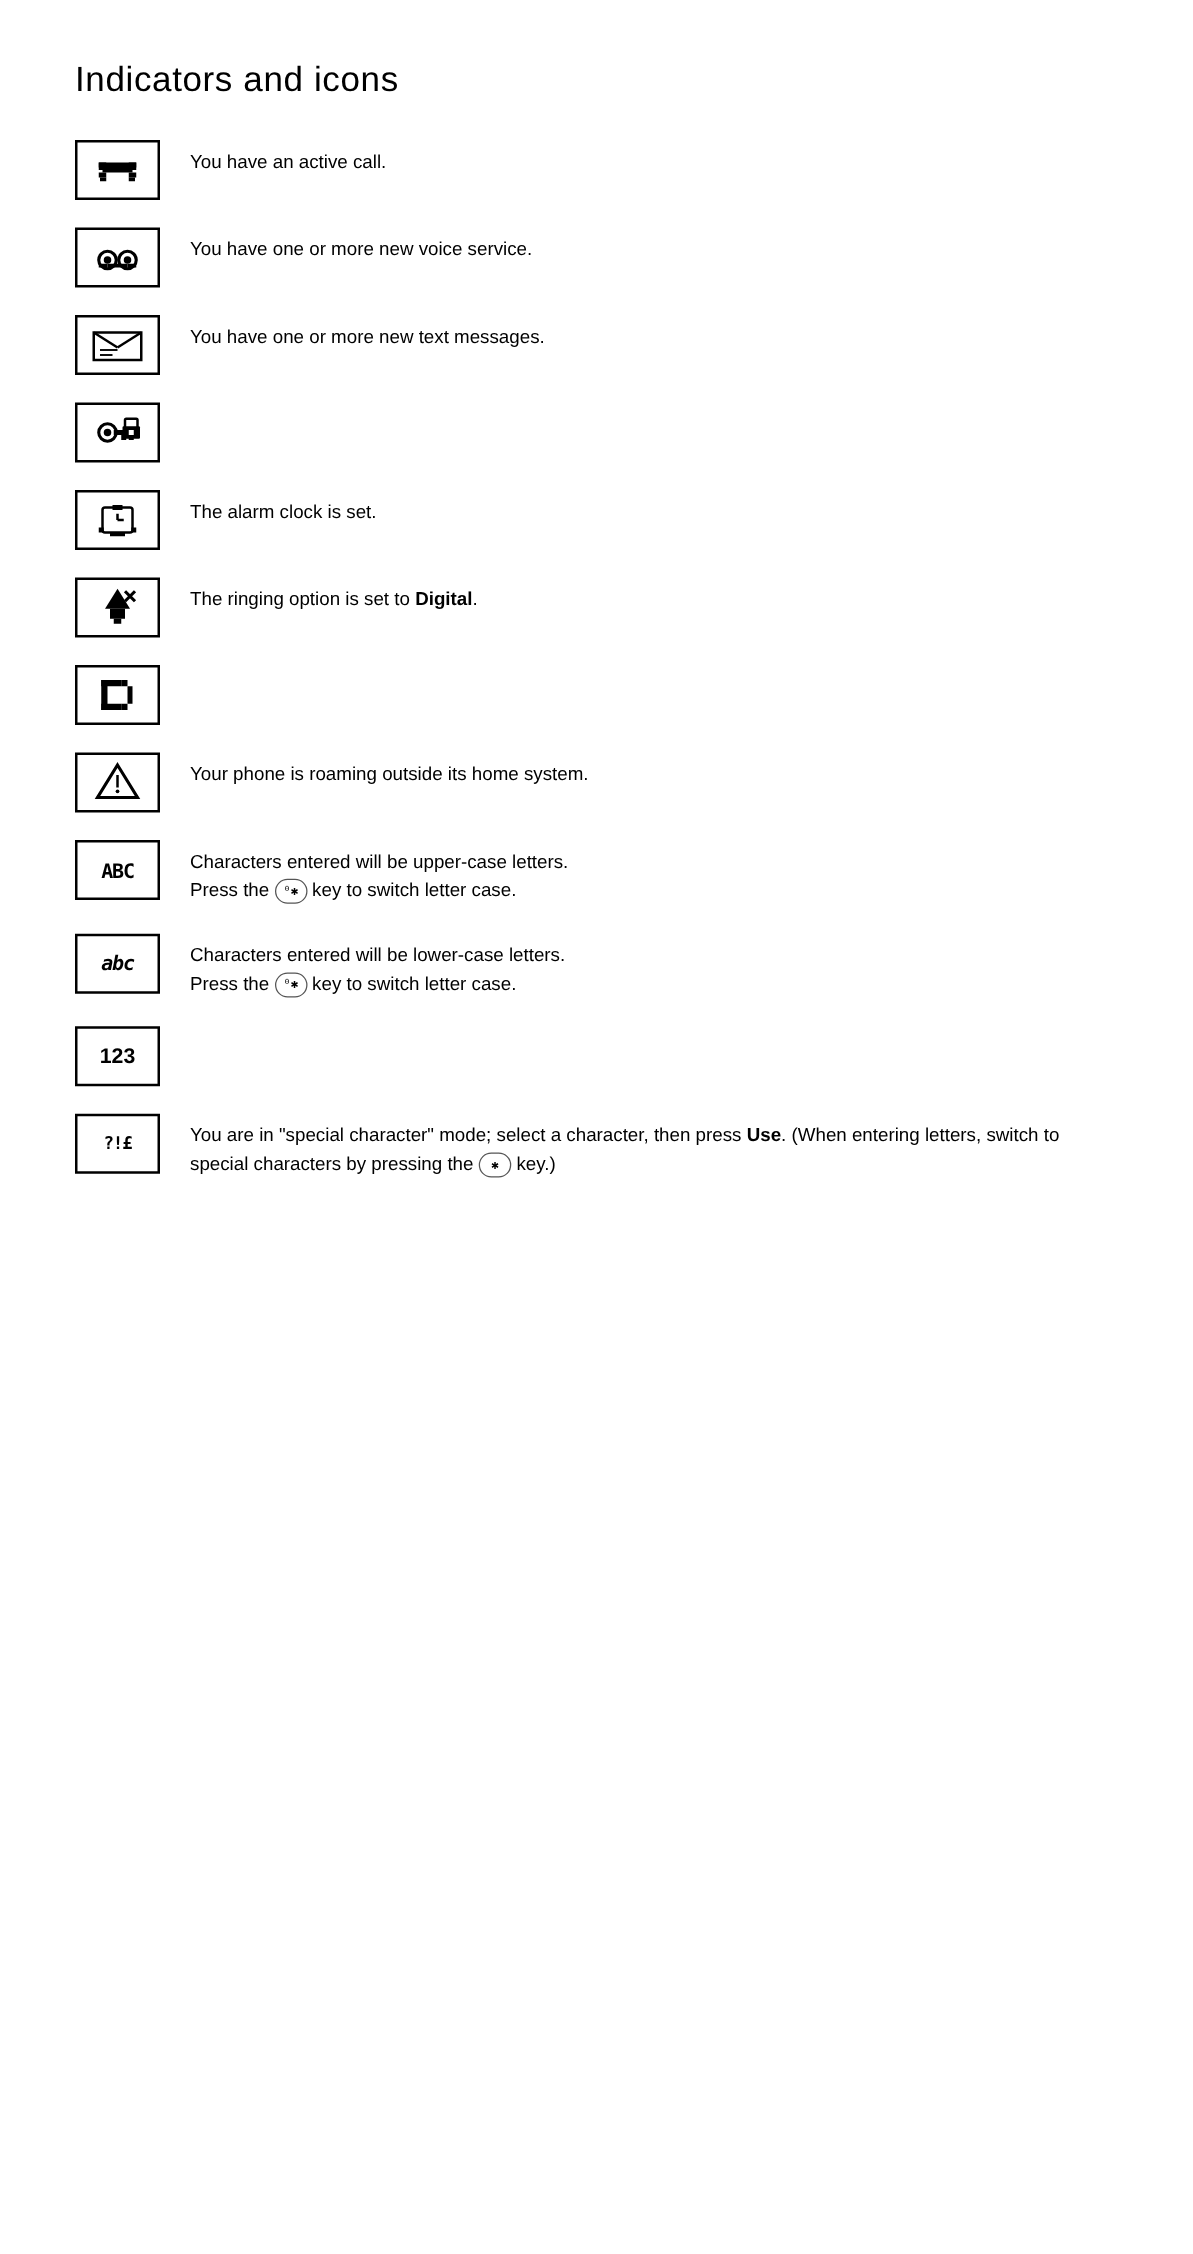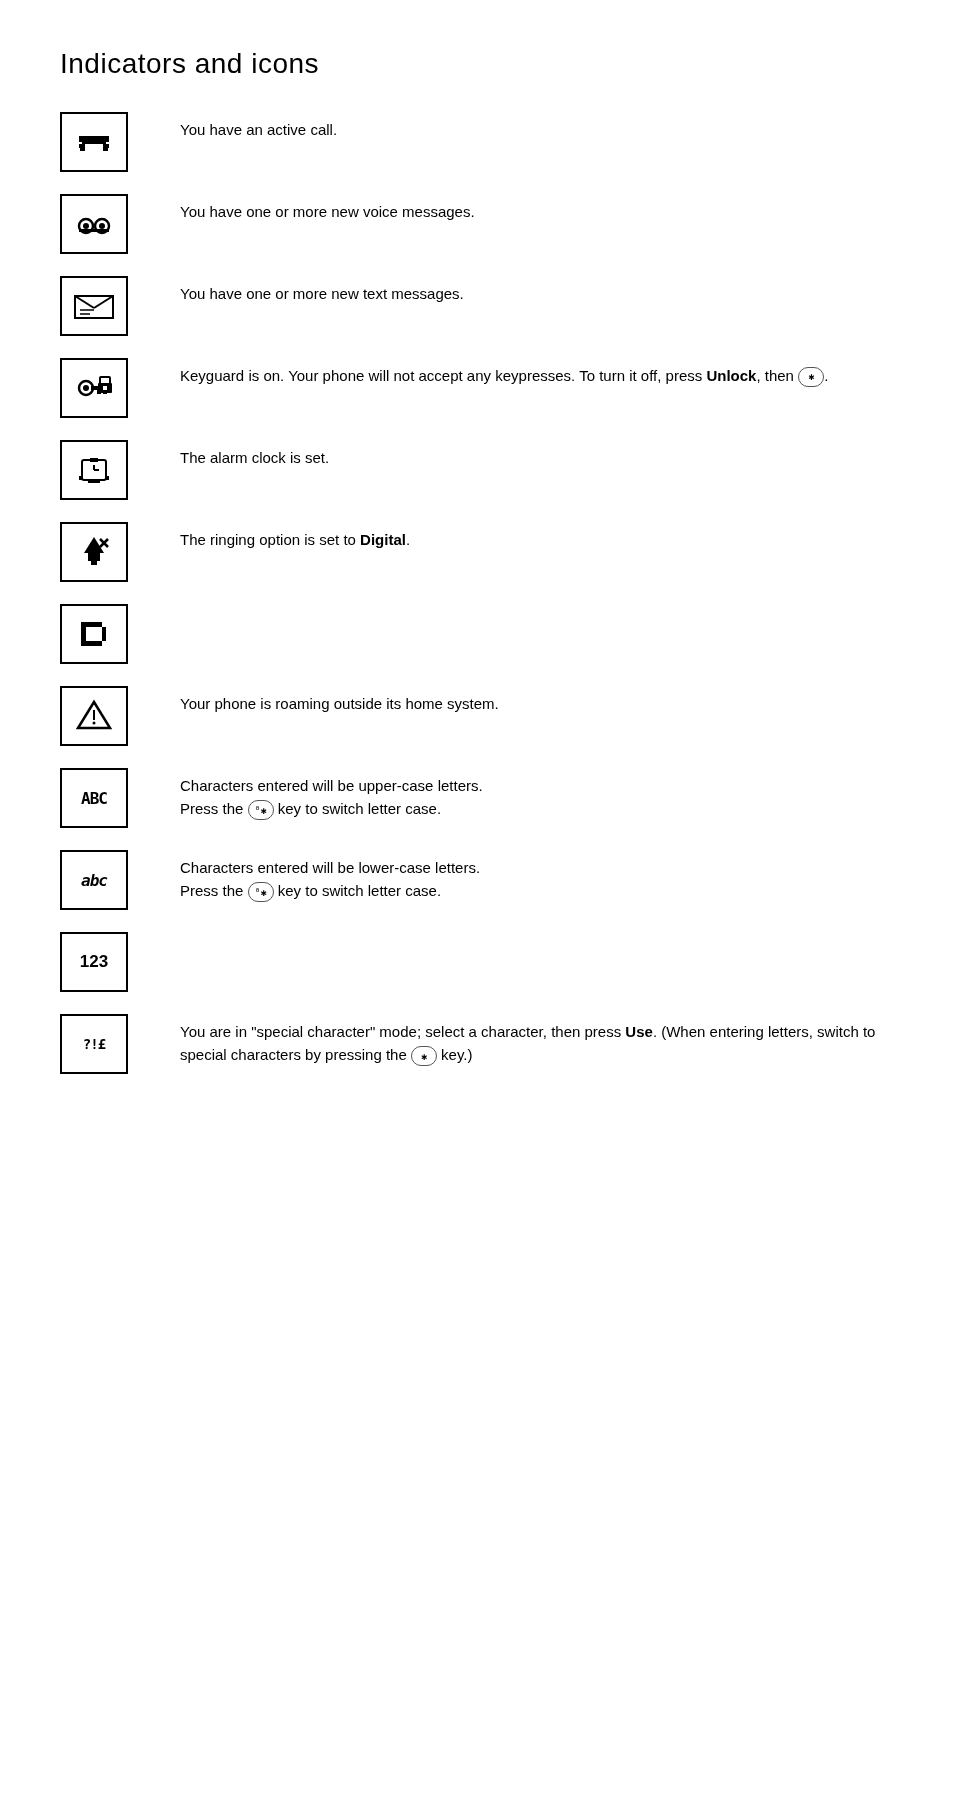--- a/index.html
+++ b/index.html
@@ -23,42 +23,41 @@
       flex-direction: column;
       gap: 0;
     }
     .indicator-row {
       display: flex;
       align-items: flex-start;
       margin-bottom: 22px;
     }
     .icon-box {
       width: 68px;
-      height: 60px;
+      height: 48px;
       border: 2px solid #000;
       display: flex;
       align-items: center;
       justify-content: center;
       flex-shrink: 0;
       margin-right: 24px;
       background: #fff;
       font-size: 13px;
       font-weight: bold;
       font-family: monospace;
       text-align: right;
     }
     .icon-box svg {
       display: block;
     }
     .desc {
       flex: 1;
       font-size: 15px;
       line-height: 1.55;
       padding-top: 6px;
-      margin-left: 28px;
     }
     .desc b {
       font-weight: bold;
     }
     
     .key-sym {
       display: inline-flex;
       align-items: center;
       justify-content: center;
       border: 1.5px solid #555;
@@ -105,21 +104,21 @@
 
         <circle cx="14" cy="16" r="7" fill="none" stroke="black" stroke-width="2.5"></circle>
         <circle cx="14" cy="16" r="3" fill="black"></circle>
         <circle cx="30" cy="16" r="7" fill="none" stroke="black" stroke-width="2.5"></circle>
         <circle cx="30" cy="16" r="3" fill="black"></circle>
         <rect x="14" y="19" width="16" height="3" fill="black"></rect>
         <rect x="7" y="19" width="7" height="3" fill="black"></rect>
         <rect x="30" y="19" width="7" height="3" fill="black"></rect>
       </svg>
     </div>
-    <div class="desc">You have one or more new voice messages.</div>
+    <div class="desc">You have one or more new voice service.</div>
   </div>
 
   <div class="indicator-row">
     <div class="icon-box">
       <svg width="44" height="32" viewBox="0 0 44 32">
         <rect x="0" y="0" width="44" height="32" fill="white"></rect>
 
         <rect x="3" y="6" width="38" height="22" fill="none" stroke="black" stroke-width="2"></rect>
         <line x1="3" y1="6" x2="22" y2="18" stroke="black" stroke-width="2"></line>
         <line x1="22" y1="18" x2="41" y2="6" stroke="black" stroke-width="2"></line>
@@ -139,24 +138,20 @@
         <circle cx="14" cy="15" r="7" fill="none" stroke="black" stroke-width="2.5"></circle>
         <circle cx="14" cy="15" r="3" fill="black"></circle>
         <rect x="19" y="13" width="18" height="4" fill="black"></rect>
         <rect x="31" y="17" width="4" height="4" fill="black"></rect>
         <rect x="25" y="17" width="4" height="4" fill="black"></rect>
 
         <rect x="28" y="4" width="10" height="8" rx="1" fill="none" stroke="black" stroke-width="2"></rect>
         <rect x="26" y="10" width="14" height="10" rx="1" fill="black"></rect>
         <rect x="31" y="13" width="4" height="4" fill="white"></rect>
       </svg>
-    </div>
-    <div class="desc">
-      Keyguard is on. Your phone will not accept any keypresses. To turn it off, press <b>Unlock</b>, then 
-      <span class="key-sym" style="font-size:10px; width:26px; height:20px; border-radius:10px; border:1.5px solid #555; display:inline-flex; align-items:center; justify-content:center; font-family:monospace;">✱</span>.
     </div>
   </div>
 
   <div class="indicator-row">
     <div class="icon-box">
       <svg width="40" height="36" viewBox="0 0 40 36">
         <rect x="0" y="0" width="40" height="36" fill="white"></rect>
 
         <rect x="8" y="8" width="24" height="20" rx="2" fill="none" stroke="black" stroke-width="2"></rect>
         <rect x="16" y="6" width="8" height="4" fill="black"></rect>

